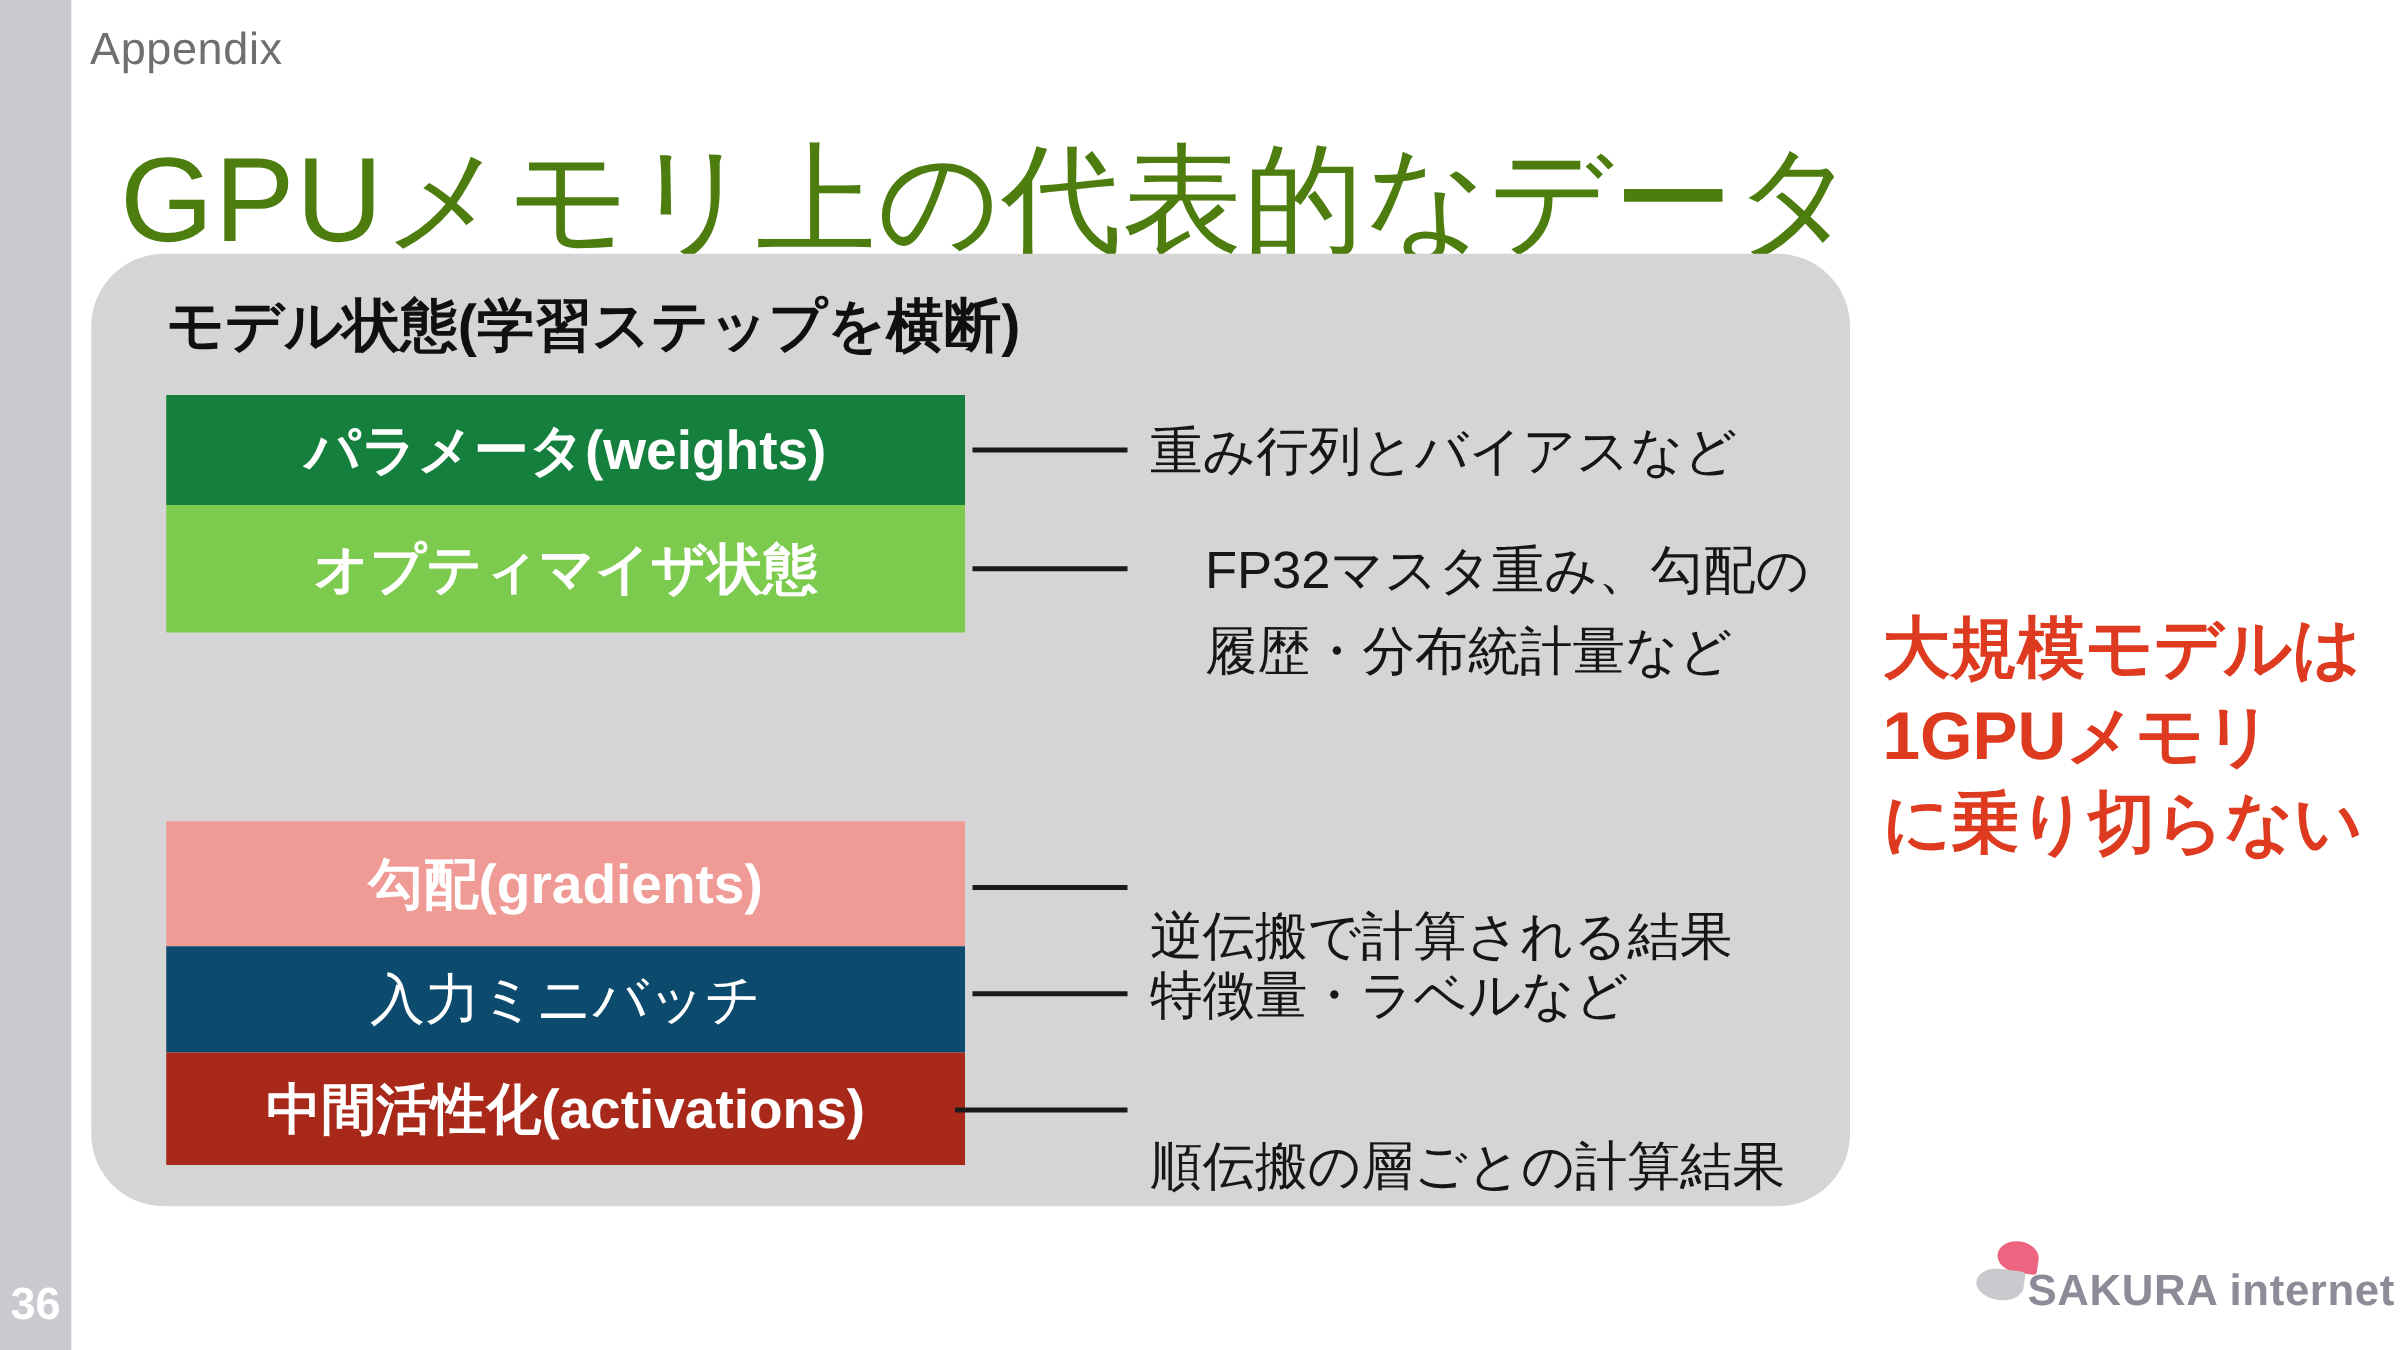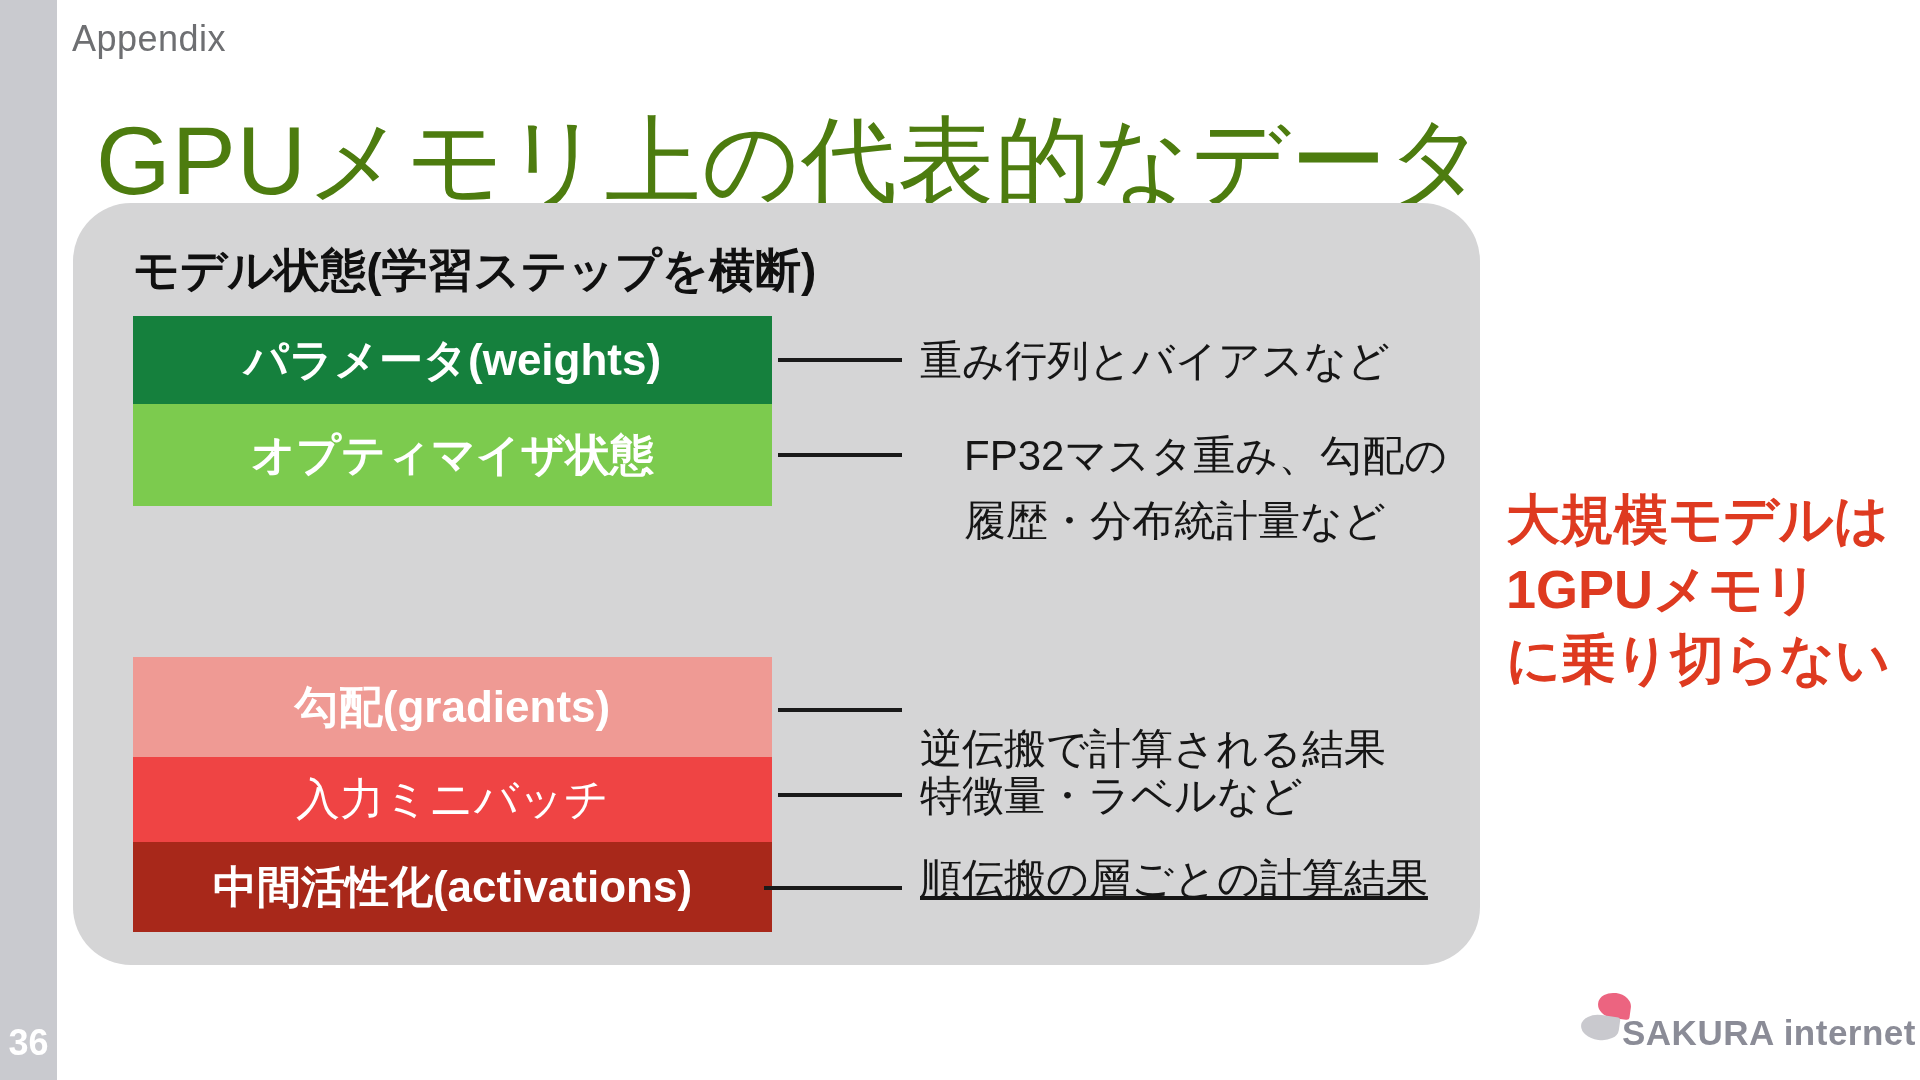--- a/index.html
+++ b/index.html
@@ -56,21 +56,21 @@
     background: #d5d5d6;
     border-radius: 58px;
   }
   .group-heading {
     position: absolute;
     font-size: 46px;
     font-weight: bold;
     color: #101010;
     line-height: 1.15;
   }
-  #heading-model { left: 133px; top: 244px; }
+  #heading-model { left: 133px; top: 234px; }
   #heading-temp  { left: 133px; top: 579px; }
   .vram-label {
     position: absolute;
     top: 219px; right: 482px;
     font-size: 46px;
     font-weight: bold;
     color: #101010;
   }
 
   
@@ -110,21 +110,21 @@
     left: 920px;
     font-size: 42px;
     color: #161616;
     line-height: 65px;
     white-space: nowrap;
   }
   #desc-params      { top: 328px; }
   #desc-optimizer   { top: 423px; margin-left: 44px; }
   #desc-gradients   { top: 716px; text-align: right; }
   #desc-minibatch   { top: 763px; }
-  #desc-activations { top: 846px; text-decoration: underline; }
+  #desc-activations { top: 900px; }
 
   
   .callout {
     position: absolute;
     left: 1506px; top: 484px;
     font-size: 54px;
     font-weight: bold;
     line-height: 70px;
     white-space: nowrap;
   }
@@ -174,21 +174,21 @@
 
   <div class="bar" id="bar-params" style="background-color: #15803d;">
     <span>パラメータ(weights)</span>
   </div>
   <div class="bar" id="bar-optimizer" style="background-color: rgb(124, 203, 78);">
     <span>オプティマイザ状態</span>
   </div>
   <div class="bar" id="bar-gradients" style="background-color: rgb(239, 154, 148);">
     <span>勾配(gradients)</span>
   </div>
-  <div class="bar" id="bar-minibatch" style="background-color: #ef4444;">
+  <div class="bar" id="bar-minibatch" style="background-color: #0c4a6e;">
     <span>入力ミニバッチ</span>
   </div>
   <div class="bar" id="bar-activations" style="background-color: rgb(168, 40, 26);">
     <span>中間活性化(activations)</span>
   </div>
 
   <div class="connector" id="line-params"></div>
   <div class="connector" id="line-optimizer"></div>
   <div class="connector" id="line-gradients"></div>
   <div class="connector" id="line-minibatch"></div>

